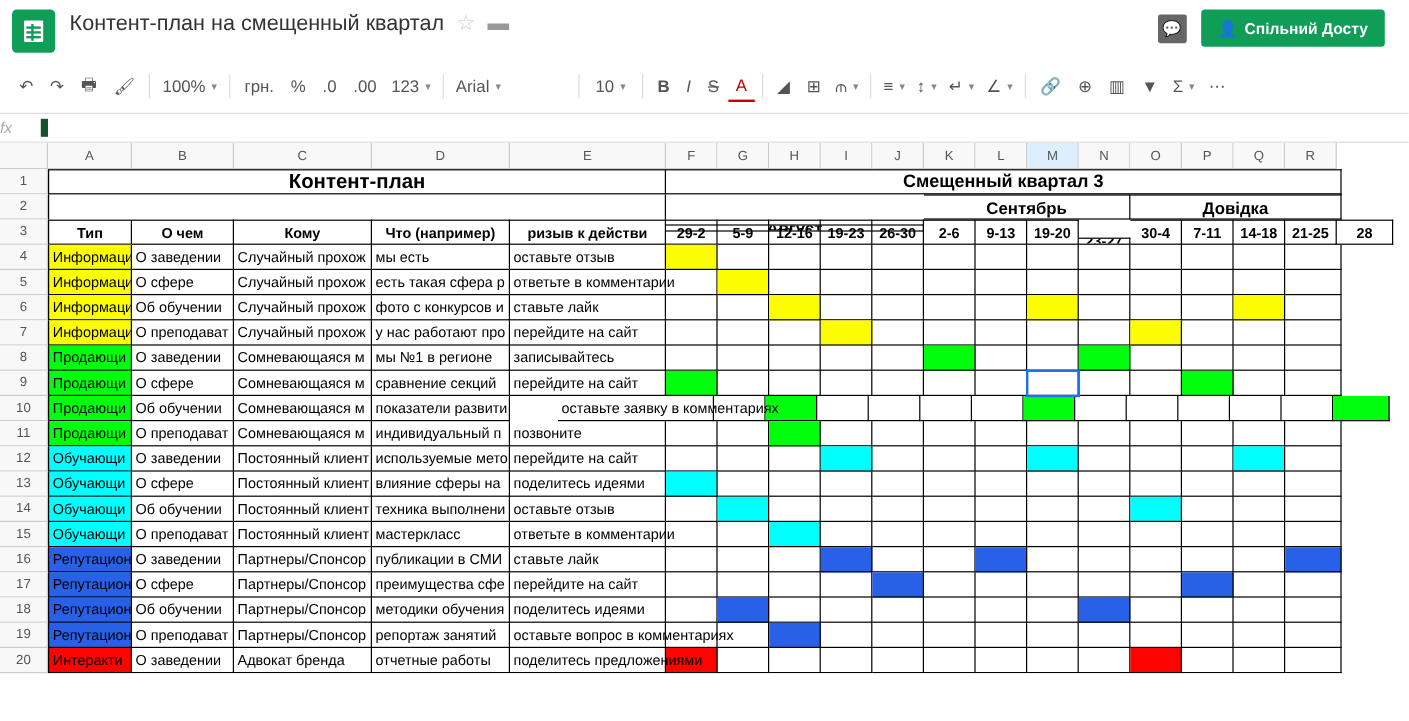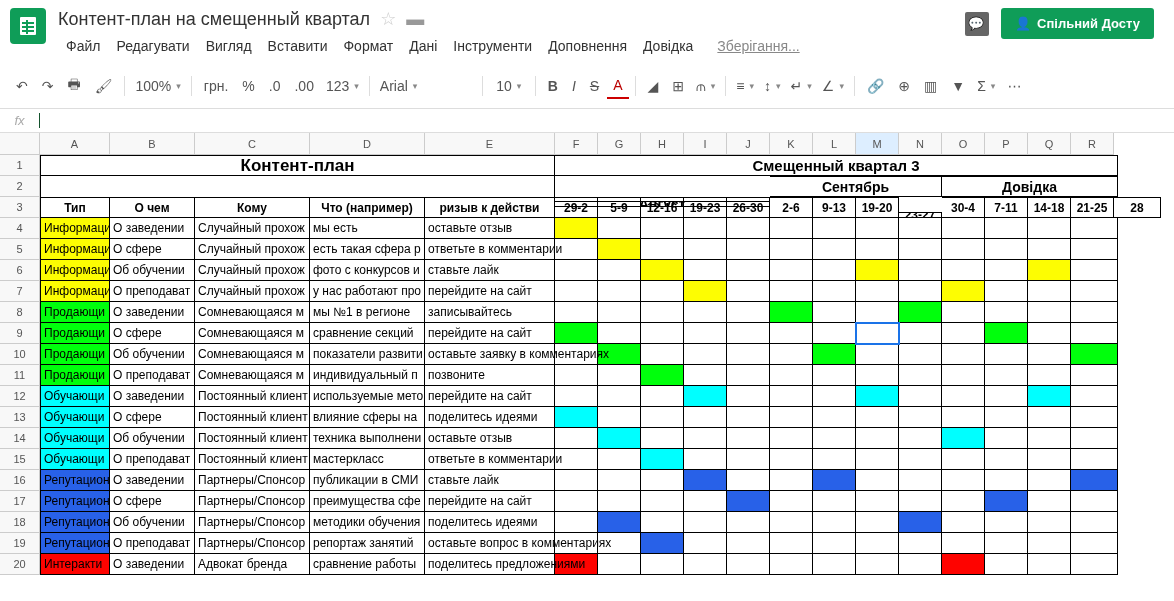--- a/index.html
+++ b/index.html
@@ -17,21 +17,21 @@
 .header-right { display: flex; align-items: center; gap: 12px; padding-right: 10px; }
 .comment-ico { width: 24px; height: 24px; background: #666; border-radius: 2px; display: flex; align-items: center; justify-content: center; color: #fff; }
 .share-btn { background: #0f9d58; color: #fff; padding: 8px 14px; border-radius: 3px; font-weight: bold; display: flex; align-items: center; gap: 6px; cursor: pointer; }
 .toolbar { display: flex; align-items: center; padding: 6px 10px; border-bottom: 1px solid #ddd; gap: 2px; margin-top: 6px; }
 .tb-btn { padding: 4px 6px; color: #555; cursor: pointer; font-size: 14px; display: flex; align-items: center; }
 .tb-sep { width: 1px; height: 20px; background: #ddd; margin: 0 4px; }
 .tb-input { border: none; font-size: 13px; color: #555; }
 .tb-dropdown { display: flex; align-items: center; gap: 2px; padding: 2px 4px; }
 .tb-dropdown::after { content: '▾'; font-size: 9px; color: #888; margin-left: 3px; }
 .fx-bar { display: flex; align-items: center; border-bottom: 1px solid #ddd; height: 24px; }
-.fx-label { width: 40px; text-align: center; color: #aaa; font-style: italic; border-right: 1px solid #14532d; }
+.fx-label { width: 40px; color: #aaa; font-style: italic; border-right: 6px solid #14532d; }
 .grid { display: flex; }
 .row-hdrs { display: flex; flex-direction: column; }
 .corner { width: 40px; height: 22px; background: #f8f8f8; border-right: 1px solid #ccc; border-bottom: 1px solid #ccc; }
 .row-hdr { width: 40px; height: 21px; background: #f8f8f8; border-right: 1px solid #ccc; border-bottom: 1px solid #ccc; display: flex; align-items: center; justify-content: center; font-size: 11px; color: #555; }
 .sheet { flex: 1; overflow: hidden; }
 .col-hdrs { display: flex; }
 .col-hdr { background: #f8f8f8; border-right: 1px solid #ccc; border-bottom: 1px solid #ccc; height: 22px; display: flex; align-items: center; justify-content: center; font-size: 11px; color: #555; }
 .col-hdr.sel { background: #def; }
 .row { display: flex; height: 21px; }
 .cell { border-right: 1px solid #000; border-bottom: 1px solid #000; overflow: hidden; white-space: nowrap; font-size: 12px; padding: 2px 3px; display: flex; align-items: center; position: relative; }
@@ -53,32 +53,20 @@
         <rect x="6" y="12" width="12" height="2" fill="#0f9d58"></rect>
         <rect x="6" y="16" width="12" height="2" fill="#0f9d58"></rect>
         <rect x="10" y="6" width="2" height="14" fill="#0f9d58"></rect>
       </svg>
   </div>
   <div class="title-area">
     <div class="doc-title">
       <span>Контент-план на смещенный квартал</span>
       <span class="star">☆</span>
       <span class="folder">▬</span>
-    </div>
-    <div class="menu-bar">
-      <span>Файл</span>
-      <span>Редагувати</span>
-      <span>Вигляд</span>
-      <span>Вставити</span>
-      <span>Формат</span>
-      <span>Дані</span>
-      <span>Інструменти</span>
-      <span>Доповнення</span>
-      <span>Довідка</span>
-      <span class="saving">Зберігання...</span>
     </div>
   </div>
   <div class="header-right">
     <div class="comment-ico">💬</div>
     <div class="share-btn">
       <span>👤</span>
       <span>Спільний Досту</span>
     </div>
   </div>
 </div>
@@ -325,21 +313,21 @@
           <div class="cell " style="width: 43px;"></div>
           <div class="cell c-green" style="width: 43px;"></div>
           <div class="cell " style="width: 43px;"></div>
           <div class="cell " style="width: 47px;"></div>
         </div>
         <div class="row">
           <div class="cell c-green" style="width: 70px; border-left: 1px solid rgb(0, 0, 0);">Продающи</div>
           <div class="cell " style="width: 85px;">Об обучении</div>
           <div class="cell ovf" style="width: 115px;">Сомневающаяся м</div>
           <div class="cell ovf" style="width: 115px;">показатели развити</div>
-          <div class="cell ovf" style="width: 130px;">оставьте заявку в комментариях</div>
+          <div class="cell ovf" style="width: 130px; margin-left: 40px;">оставьте заявку в комментариях</div>
           <div class="cell " style="width: 43px;"></div>
           <div class="cell c-green" style="width: 43px;"></div>
           <div class="cell " style="width: 43px;"></div>
           <div class="cell " style="width: 43px;"></div>
           <div class="cell " style="width: 43px;"></div>
           <div class="cell " style="width: 43px;"></div>
           <div class="cell c-green" style="width: 43px;"></div>
           <div class="cell " style="width: 43px;"></div>
           <div class="cell " style="width: 43px;"></div>
           <div class="cell " style="width: 43px;"></div>
@@ -524,21 +512,21 @@
           <div class="cell " style="width: 43px;"></div>
           <div class="cell " style="width: 43px;"></div>
           <div class="cell " style="width: 43px;"></div>
           <div class="cell " style="width: 43px;"></div>
           <div class="cell " style="width: 47px;"></div>
         </div>
         <div class="row">
           <div class="cell c-red" style="width: 70px; border-left: 1px solid rgb(0, 0, 0);">Интеракти</div>
           <div class="cell " style="width: 85px;">О заведении</div>
           <div class="cell ovf" style="width: 115px;">Адвокат бренда</div>
-          <div class="cell ovf" style="width: 115px;">сравнение работы</div>
+          <div class="cell ovf" style="width: 115px;">отчетные работы</div>
           <div class="cell ovf" style="width: 130px;">поделитесь предложениями</div>
           <div class="cell c-red" style="width: 43px;"></div>
           <div class="cell " style="width: 43px;"></div>
           <div class="cell " style="width: 43px;"></div>
           <div class="cell " style="width: 43px;"></div>
           <div class="cell " style="width: 43px;"></div>
           <div class="cell " style="width: 43px;"></div>
           <div class="cell " style="width: 43px;"></div>
           <div class="cell " style="width: 43px;"></div>
           <div class="cell " style="width: 43px;"></div>

